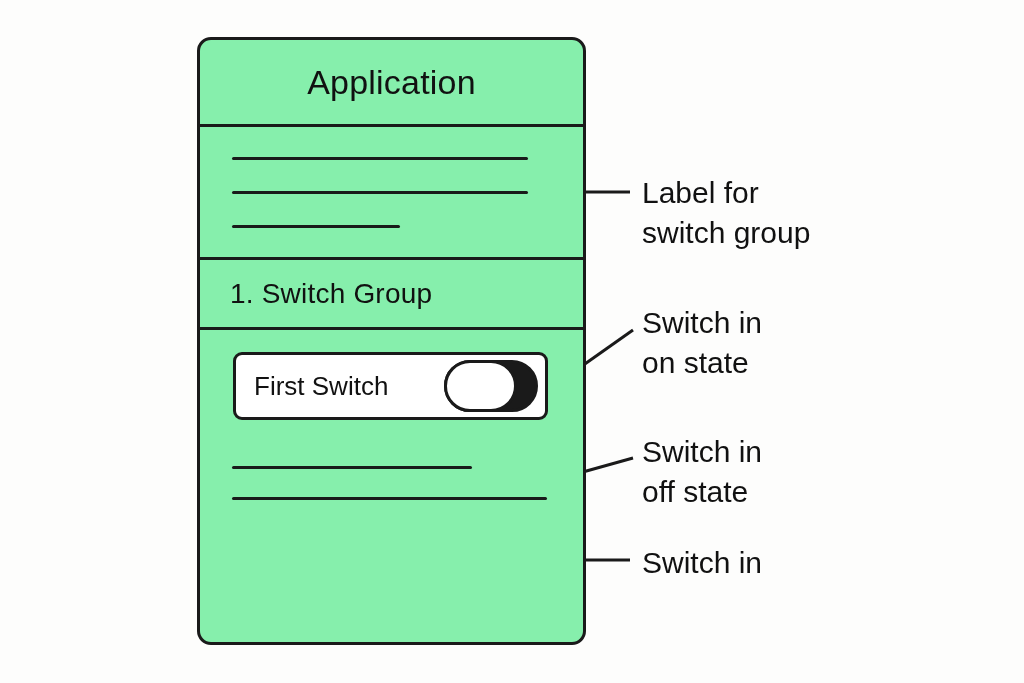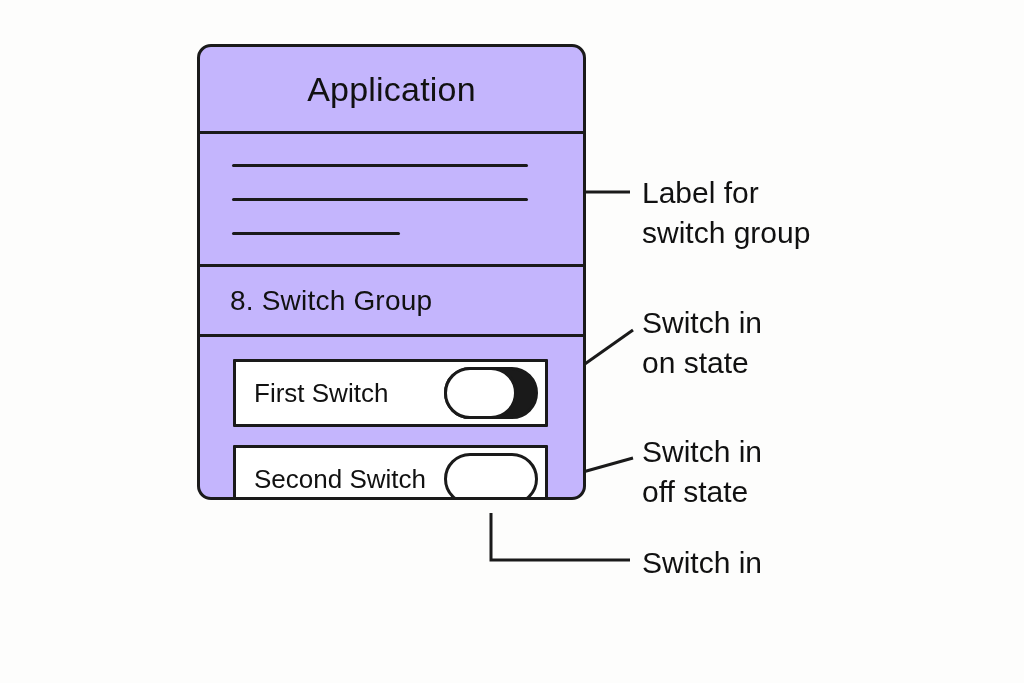--- a/index.html
+++ b/index.html
@@ -32,26 +32,26 @@
     top: 0;
     width: 1024px;
     height: 683px;
     pointer-events: none;
   }
 
   
   .app-card {
     position: absolute;
     left: 197px;
-    top: 44px;
+    top: 37px;
     width: 389px;
-    height: 456px;
+    height: 608px;
     border: 3px solid #1a1a1a;
     border-radius: 14px;
-    background: #c4b5fd;
+    background: #86efac;
     box-sizing: border-box;
     overflow: hidden;
   }
 
   .section {
     position: relative;
     box-sizing: border-box;
   }
   .divider-below {
     border-bottom: 3px solid #1a1a1a;
@@ -102,21 +102,21 @@
   
   .switch-section {
     padding: 22px 0 0 0;
   }
   .switch-row {
     position: relative;
     margin: 0 0 18px 33px;
     width: 315px;
     height: 68px;
     border: 3px solid #1a1a1a;
-    border-radius: 1px;
+    border-radius: 9px;
     box-sizing: border-box;
     display: flex;
     align-items: center;
     background: #ffffff;
   }
   .switch-label {
     font-size: 26px;
     font-weight: 400;
     color: #111111;
     margin-left: 18px;
@@ -178,41 +178,35 @@
       <span class="app-title">Application</span>
     </div>
 
     <div class="section lines-section divider-below">
       <div class="ph-line w-long"></div>
       <div class="ph-line w-long"></div>
       <div class="ph-line w-short"></div>
     </div>
 
     <div class="section group-heading divider-below">
-      <span class="group-heading-text">8.  Switch Group</span>
+      <span class="group-heading-text">1.  Switch Group</span>
     </div>
 
     <div class="section switch-section">
 
       <div class="switch-row">
         <span class="switch-label">First Switch</span>
         <svg class="toggle" viewBox="0 0 96 54" width="96" height="54">
 
           <rect x="2.5" y="2.5" width="91" height="49" rx="24.5" ry="24.5" fill="#1a1a1a" stroke="#1a1a1a" stroke-width="3"></rect>
 
           <rect x="2.5" y="2.5" width="70" height="49" rx="24.5" ry="24.5" fill="#ffffff" stroke="#1a1a1a" stroke-width="3"></rect>
         </svg>
       </div>
 
-      <div class="switch-row">
-        <span class="switch-label">Second Switch</span>
-        <svg class="toggle" viewBox="0 0 96 54" width="96" height="54">
-          <rect x="2.5" y="2.5" width="91" height="49" rx="24.5" ry="24.5" fill="#ffffff" stroke="#1a1a1a" stroke-width="3"></rect>
-        </svg>
-      </div>
 
       <div class="bottom-lines">
         <div class="ph-line bl-short"></div>
         <div class="ph-line bl-long"></div>
       </div>
 
     </div>
   </div>
 
   <div class="callout" id="callout-group-label">Label for

